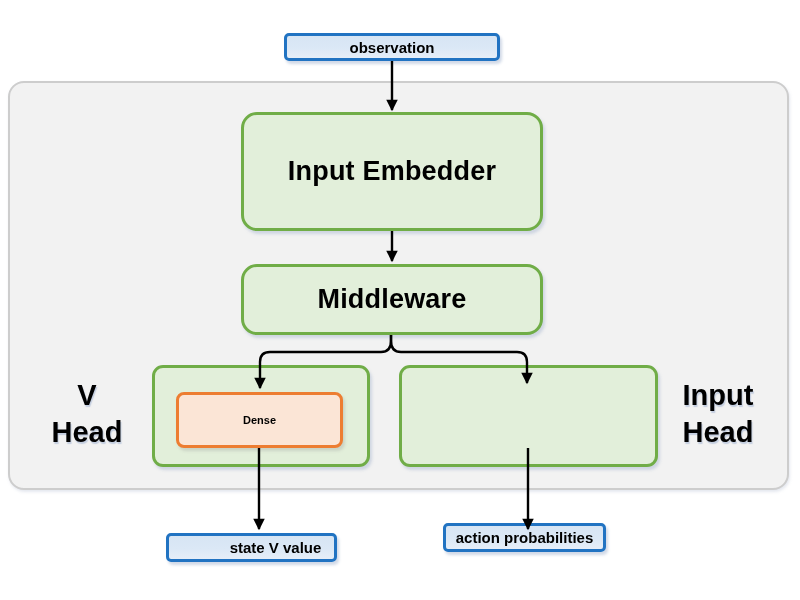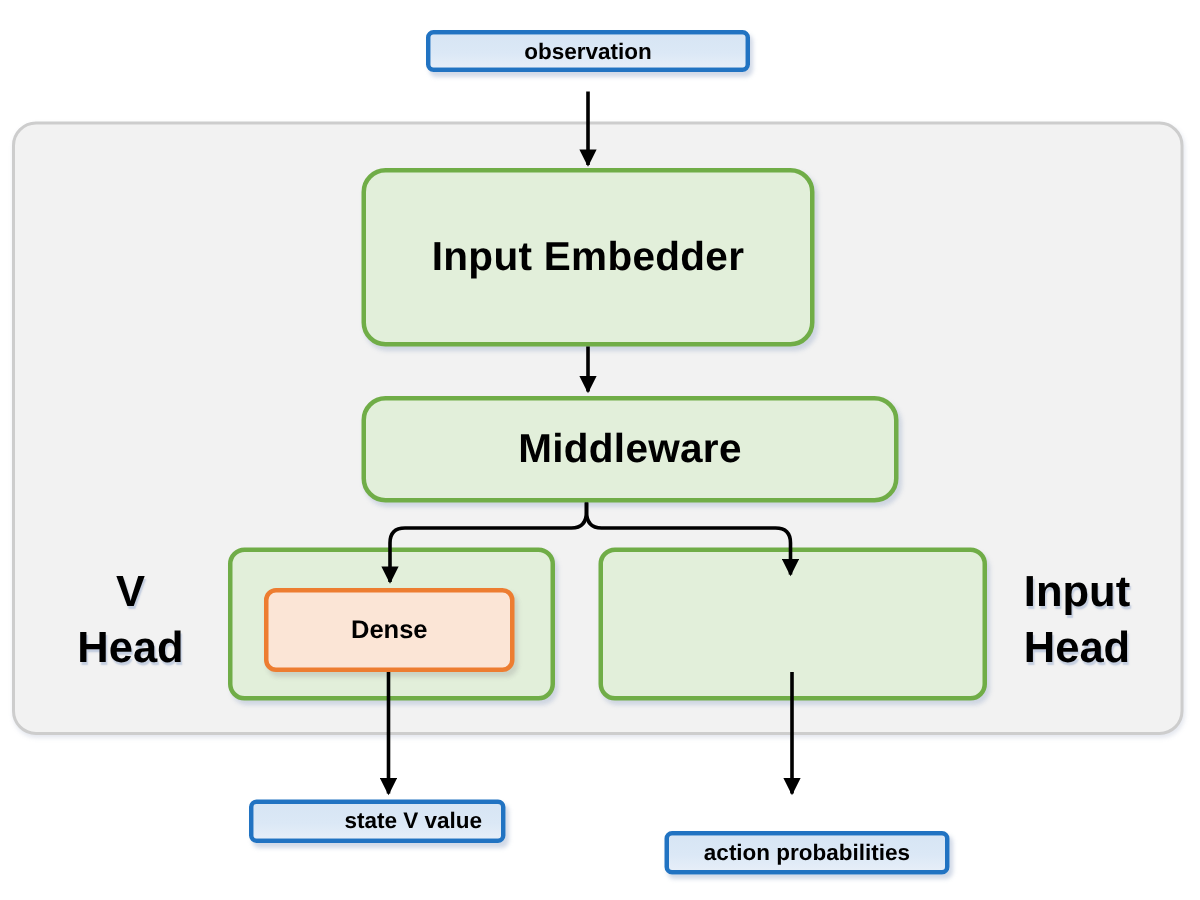--- a/index.html
+++ b/index.html
@@ -33,49 +33,49 @@
     border-radius:16px;
     font-weight:bold;font-size:27px;letter-spacing:.2px;
     box-shadow:2px 3px 3px rgba(140,160,195,.35);
     z-index:1;
   }
   .head-box{border-radius:11px;}
   .orange-node{
     background:var(--orange-fill,#fbe5d6);
     border:3px solid var(--orange-border,#ed7d31);
     border-radius:8px;
-    font-size:17px;line-height:1.3;
+    font-size:11px;line-height:1.3;
     box-shadow:2px 3px 3px rgba(150,150,150,.3);
     z-index:2;
     flex-direction:column;
   }
   .orange-node .t{font-weight:bold;}
   .head-label{
     font-weight:bold;font-size:29px;line-height:37px;text-align:center;
     text-shadow:1px 2px 1px rgba(150,170,205,.5);
     z-index:1;
   }
   svg.arrows{position:absolute;left:0;top:0;z-index:5;pointer-events:none;}
 </style>
 </head>
 <body>
 
 <div class="canvas">
 
   <div class="abs gray-container"></div>
 
-  <div class="abs node blue-node" style="left:284px;top:20px;width:216px;height:28px;">
+  <div class="abs node blue-node" style="left:284px;top:33px;width:216px;height:28px;">
     <span>observation</span>
   </div>
 
   <div class="abs node green-node" style="left:241px;top:112px;width:302px;height:119px;">
     <span>Input Embedder</span>
   </div>
 
-  <div class="abs node green-node" style="left:241px;top:264px;width:358px;height:71px;align-items:center;">
+  <div class="abs node green-node" style="left:241px;top:264px;width:302px;height:71px;align-items:center;">
     <span>Middleware</span>
   </div>
 
   <div class="abs node green-node head-box" style="left:152px;top:365px;width:218px;height:102px;"></div>
   <div class="abs node orange-node" style="left:176px;top:392px;width:167px;height:56px;">
     <span class="t">Dense</span>
   </div>
 
   <div class="abs node green-node head-box" style="left:399px;top:365px;width:259px;height:102px;"></div>
 
@@ -84,21 +84,21 @@
     <div>Head</div>
   </div>
   <div class="abs head-label" style="left:662px;top:377px;width:112px;">
     <div>Input</div>
     <div>Head</div>
   </div>
 
   <div class="abs node blue-node" style="left:166px;top:533px;width:171px;height:29px;padding-left:48px;">
     <span>state V value</span>
   </div>
-  <div class="abs node blue-node" style="left:443px;top:554px;width:190px;height:29px;">
+  <div class="abs node blue-node" style="left:443px;top:523px;width:163px;height:29px;">
     <span>action probabilities</span>
   </div>
 
   <svg class="arrows" width="800" height="600" viewBox="0 0 800 600">
     <defs>
       <marker id="ah" viewBox="0 0 10 10" refX="9" refY="5" markerUnits="userSpaceOnUse" markerWidth="13" markerHeight="11.5" orient="auto-start-reverse">
         <path d="M0 0 L10 5 L0 10 Z" fill="#000"></path>
       </marker>
     </defs>
     <g stroke="#000" stroke-width="2.4" fill="none">

